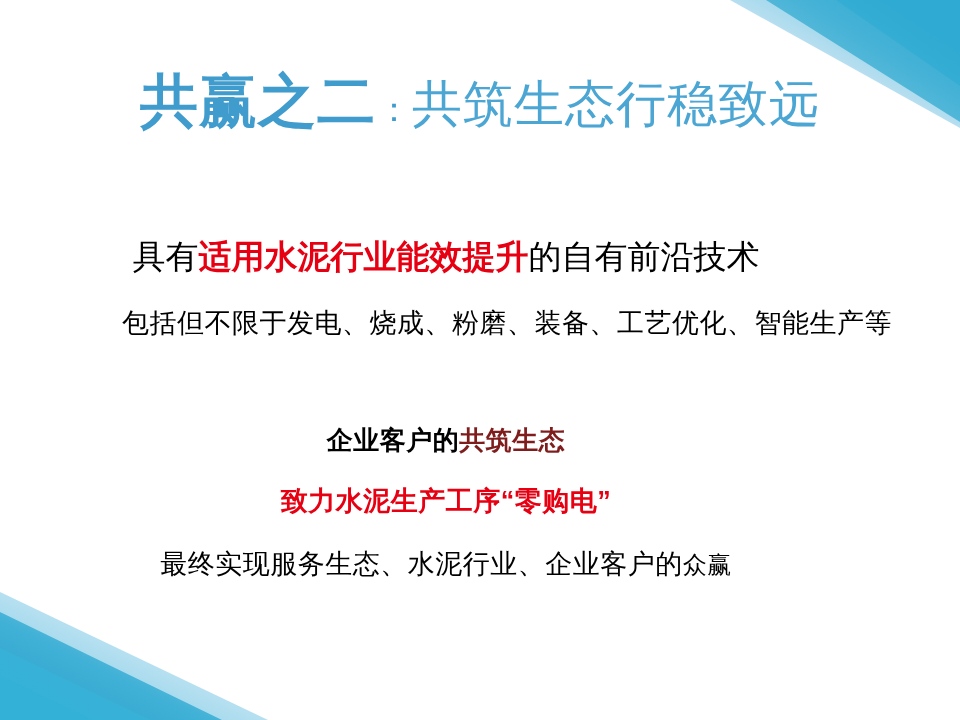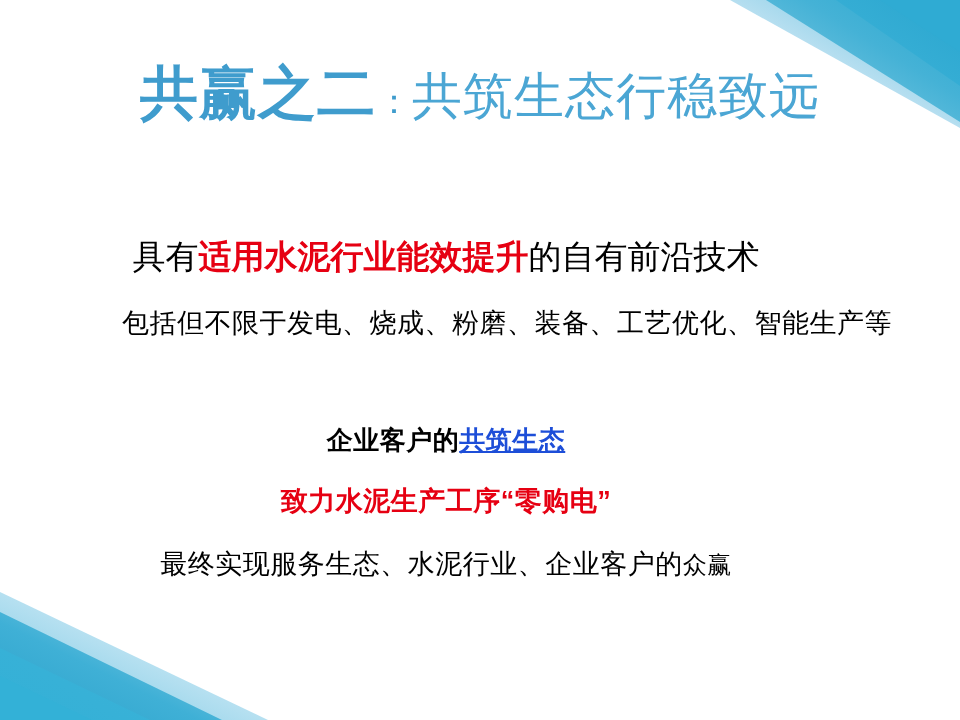--- a/index.html
+++ b/index.html
@@ -24,21 +24,21 @@
     top: 0;
     left: 0;
     width: 960px;
     height: 720px;
     pointer-events: none;
   }
 
   
   .title-block {
     position: absolute;
-    top: 64px;
+    top: 72px;
     left: 0;
     width: 960px;
     text-align: center;
     white-space: nowrap;
   }
   .title-main {
     font-family: "DejaVu Sans", "Liberation Sans", sans-serif;
     font-weight: bold;
     font-size: 58px;
     line-height: 1.0;
@@ -71,21 +71,21 @@
     text-align: center;
     white-space: nowrap;
     color: #000000;
   }
   .l1 { top: 235px; font-size: 33px; font-weight: normal; letter-spacing: 0px; }
   .l1 .hl { color: #e60012; font-weight: bold; }
 
   .l2 { top: 305px; font-size: 27px; font-weight: normal; letter-spacing: 0.5px; text-align: right; }
 
   .l3 { top: 423px; font-size: 26px; font-weight: bold; letter-spacing: 0.5px; }
-  .l3 .hl { color: #1d4ed8; font-weight: bold; text-decoration: underline; }
+  .l3 .hl { color: #7f1d1d; font-weight: bold; }
 
   .l4 { top: 483px; font-size: 27px; font-weight: bold; color: #e60012; letter-spacing: 0.5px; }
 
   .l5 { top: 546px; font-size: 27px; font-weight: normal; letter-spacing: 0.5px; }
   .l5 .small { font-size: 24px; }
 </style>
 </head>
 <body>
 
 <div class="slide">

